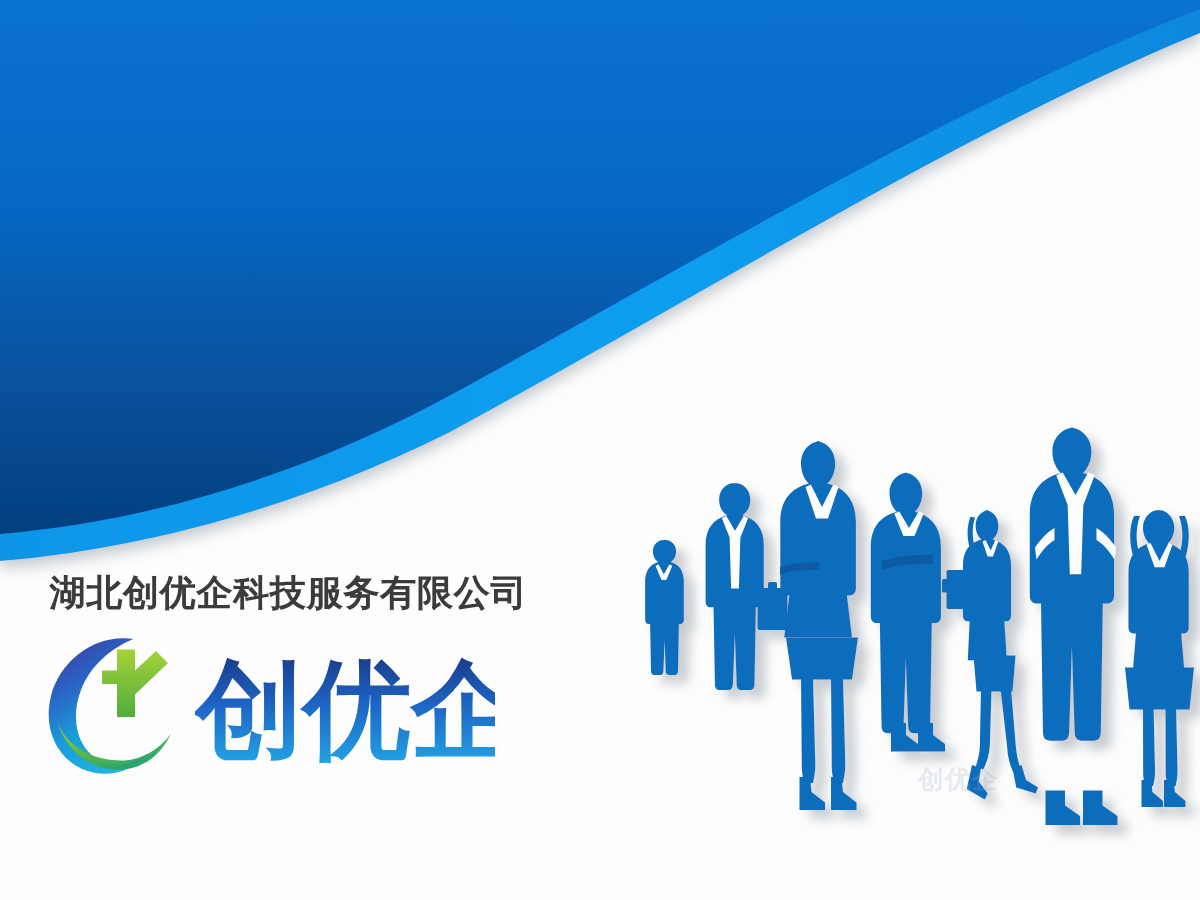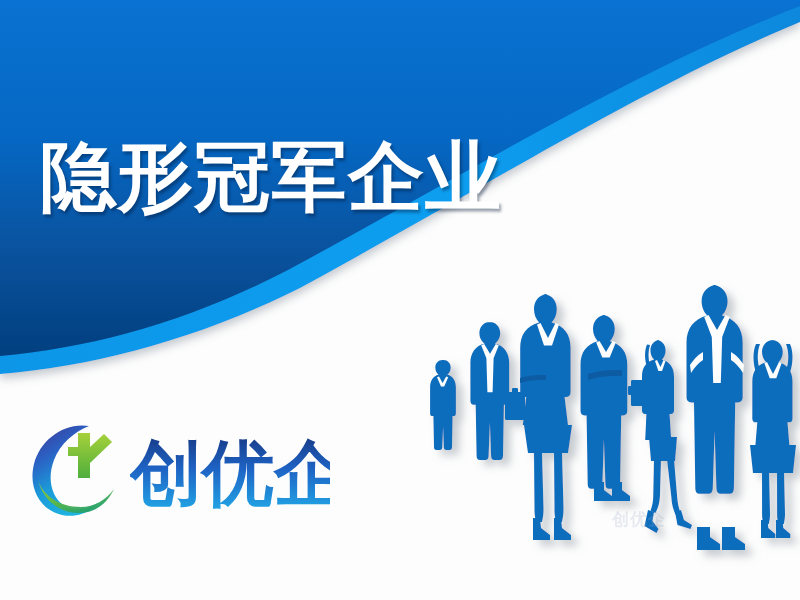--- a/index.html
+++ b/index.html
@@ -153,21 +153,20 @@
       <path d="M0,0 L800,0 L800,22
                C640,88 470,196 300,288
                C200,338 96,366 0,374 Z" fill="url(#gradCyanBand)"></path>
     </g>
 
     <path d="M0,0 L800,0 L800,6
              C630,72 455,180 288,270
              C192,320 94,348 0,356 Z" fill="url(#gradTopBlue)"></path>
   </svg>
 
-  <div class="title">隐形冠军企业</div>
 
   <svg class="people" viewBox="0 0 380 300" preserveAspectRatio="xMidYMax meet" aria-hidden="true">
     <g fill="#0f6dbd" filter="url(#figShadow)">
 
       <g>
         <path d="M22.5,78 c-4.2,0 -7.2,3.3 -7.2,7.5 c0,3.2 1.4,5.8 3.4,7.1
                  c-5.6,1.7 -8.6,6.2 -8.6,12.8 l0,26 c0,1.6 0.9,2.6 2.3,2.6
                  l1.0,0 l0.6,31 c0.05,2.2 0.7,3.0 2.5,3.0 l3.4,0
                  c1.7,0 2.3,-0.9 2.4,-3.0 l0.8,-20 l0.7,20
                  c0.1,2.1 0.7,3.0 2.4,3.0 l3.3,0 c1.8,0 2.4,-0.8 2.5,-3.0
@@ -306,20 +305,21 @@
 
         <path d="M341,238 l6.5,0 l0.8,8 l7,6 l0,4 l-14.3,0 Z"></path>
         <path d="M356,238 l6.5,0 l0.8,8 l7,6 l0,4 l-14.3,0 Z"></path>
 
         <path d="M347,80 l6,12 l6,-12 l2.6,1.2 l-5.3,15 l-6.6,0 l-5.3,-15 Z" fill="#fdfdfd"></path>
       </g>
 
     </g>
   </svg>
 
+  <div class="company-name">湖北创优企科技服务有限公司</div>
 
   <div class="logo">
 
     <svg class="logo-mark" viewBox="0 0 104 100" aria-hidden="true">
       <defs>
         <linearGradient id="swooshBlue" x1="0.1" y1="0.05" x2="0.55" y2="1">
           <stop offset="0%" stop-color="#3c3f9e"></stop>
           <stop offset="30%" stop-color="#2a62c4"></stop>
           <stop offset="62%" stop-color="#1b9ad9"></stop>
           <stop offset="100%" stop-color="#1fb4e0"></stop>

